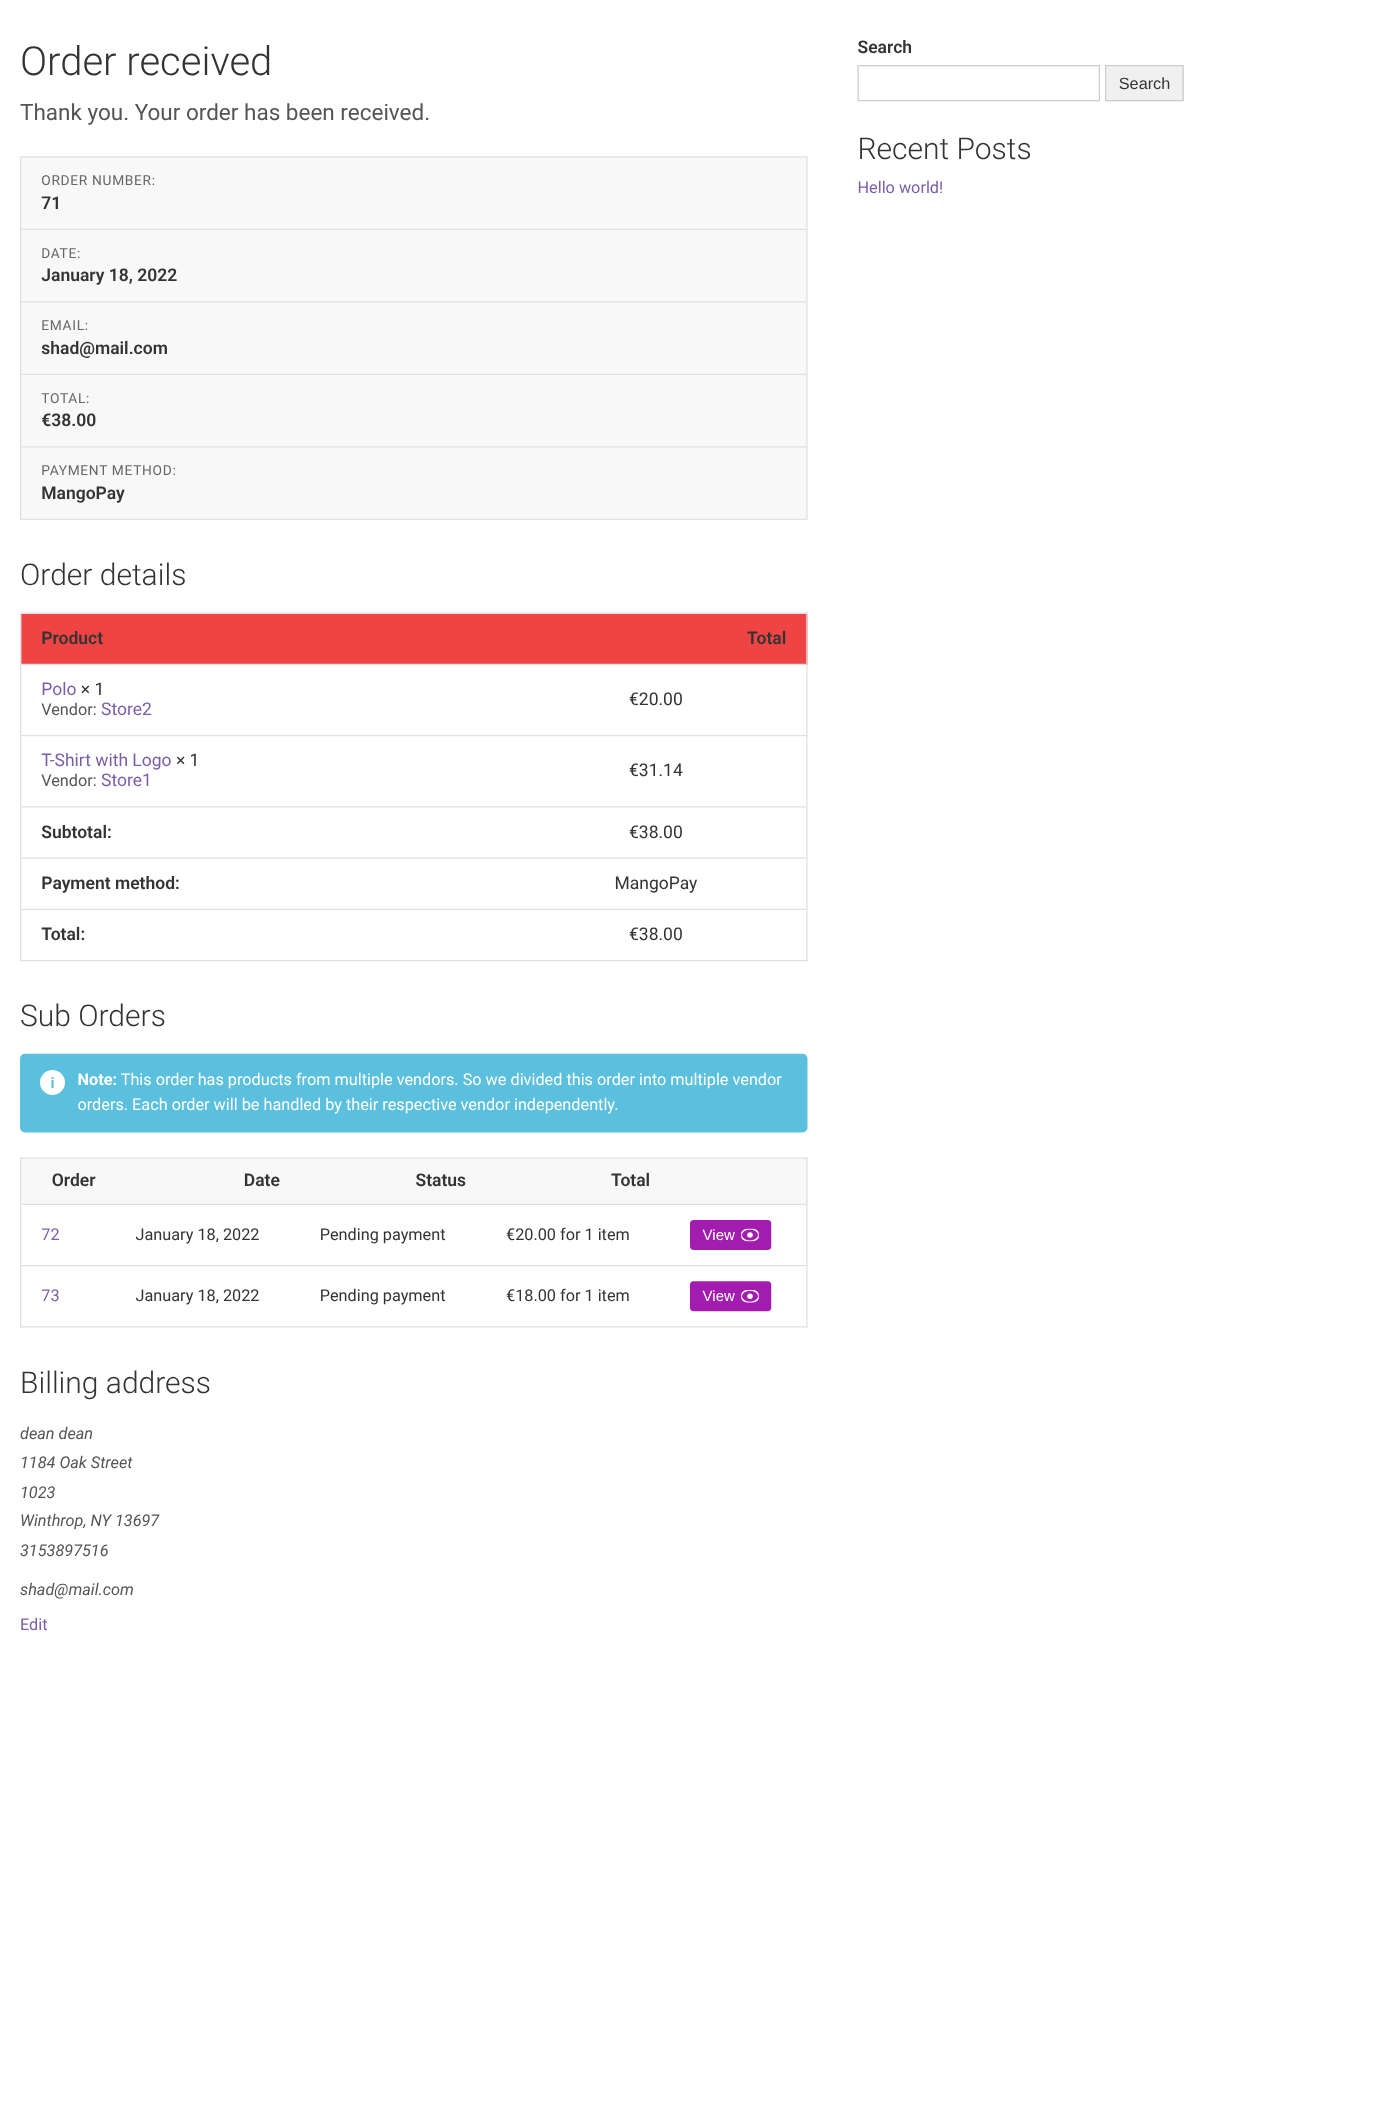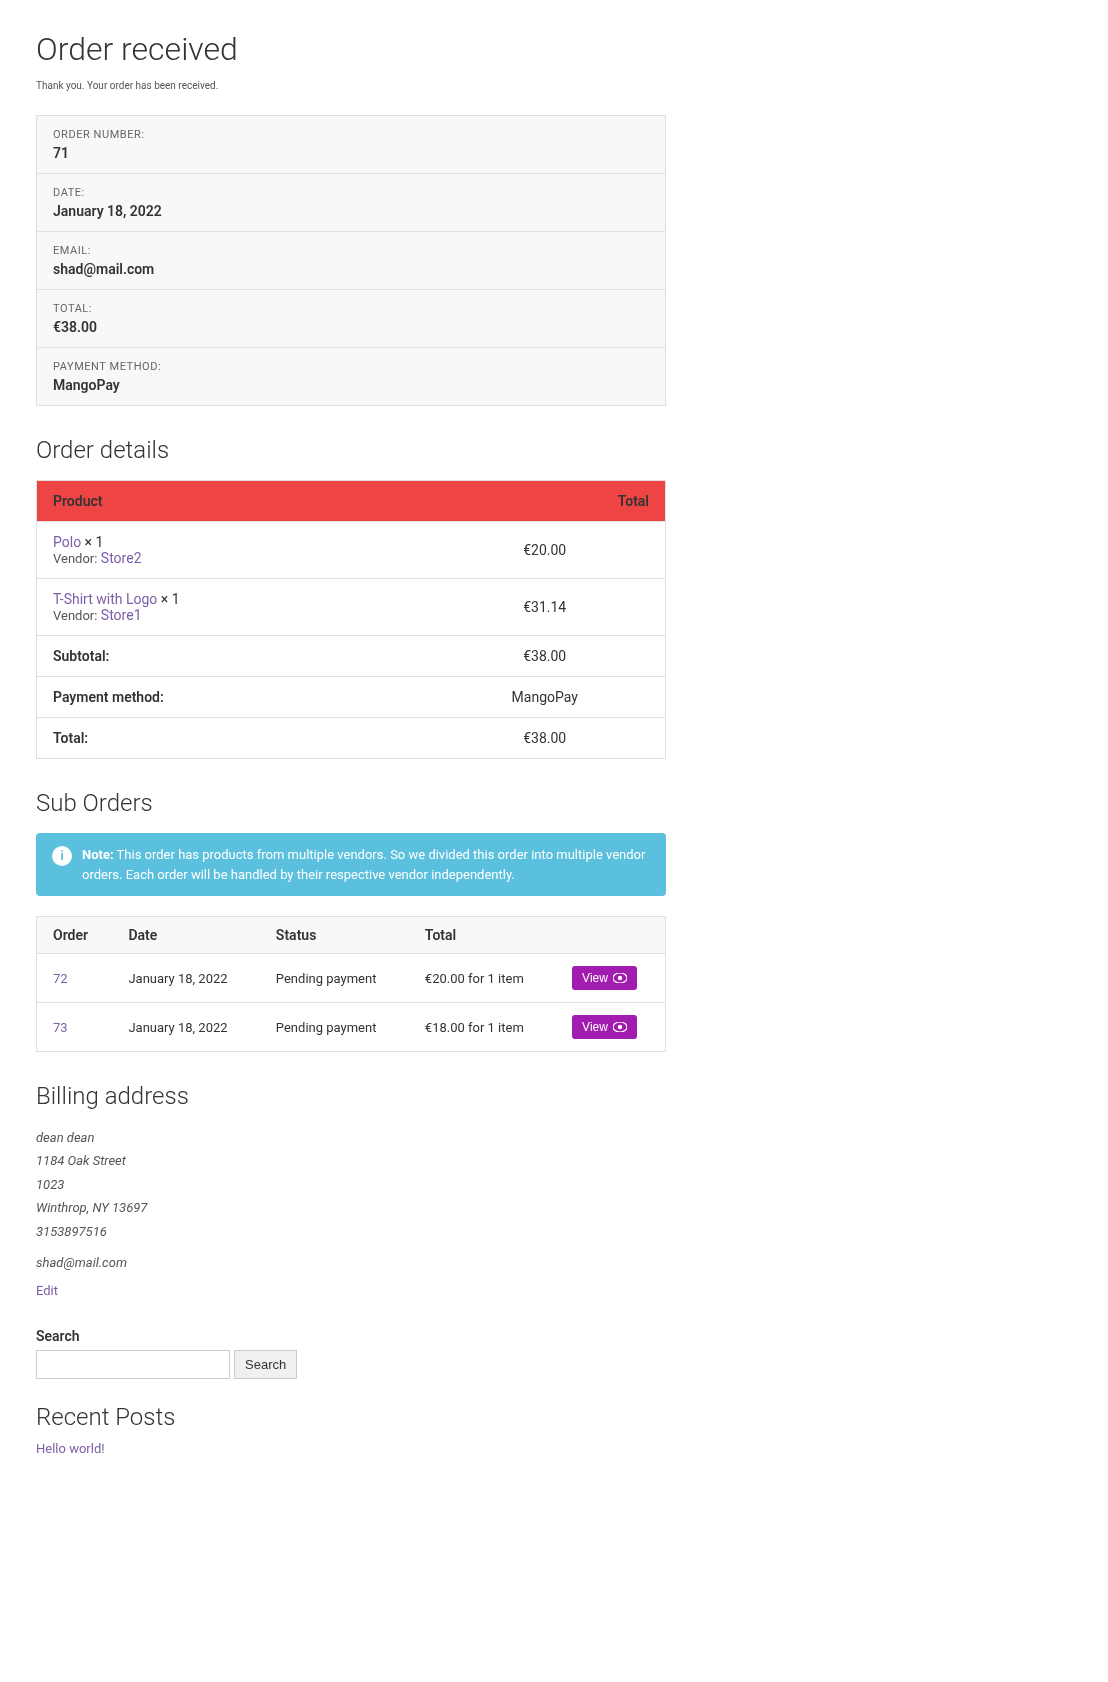--- a/index.html
+++ b/index.html
@@ -6,42 +6,41 @@
     body {
       font-family: -apple-system, BlinkMacSystemFont, "Segoe UI", Roboto, Helvetica, Arial, sans-serif;
       font-size: 14px;
       color: #333;
       background: #fff;
     }
     .page-wrapper {
       display: flex;
       max-width: 1108px;
       margin: 0 auto;
-      padding: 30px 36px;
-      flex-direction: column;
+      padding: 30px 16px;
     }
     .main-content {
       flex: 1;
       max-width: 670px;
       padding-right: 40px;
     }
     .sidebar {
       width: 220px;
       min-width: 220px;
     }
 
     
     .page-title {
       font-size: 32px;
       font-weight: 300;
       color: #333;
       margin-bottom: 12px;
     }
     .thank-you-msg {
-      font-size: 10px;
+      font-size: 18px;
       color: #555;
       margin-bottom: 24px;
     }
 
     
     .order-summary-box {
       border: 1px solid #e0e0e0;
       background: #f8f8f8;
       margin-bottom: 30px;
     }
@@ -136,21 +135,21 @@
 
     .suborders-table {
       width: 100%;
       border-collapse: collapse;
       border: 1px solid #e0e0e0;
       margin-bottom: 30px;
     }
     .suborders-table th {
       background: #f8f8f8;
       padding: 10px 16px;
-      text-align: left;
+      text-align: right;
       font-size: 14px;
       font-weight: 600;
       border-bottom: 1px solid #e0e0e0;
     }
     .suborders-table td {
       padding: 12px 16px;
       border-bottom: 1px solid #e0e0e0;
       font-size: 13px;
     }
     .suborders-table tr:last-child td { border-bottom: none; }

